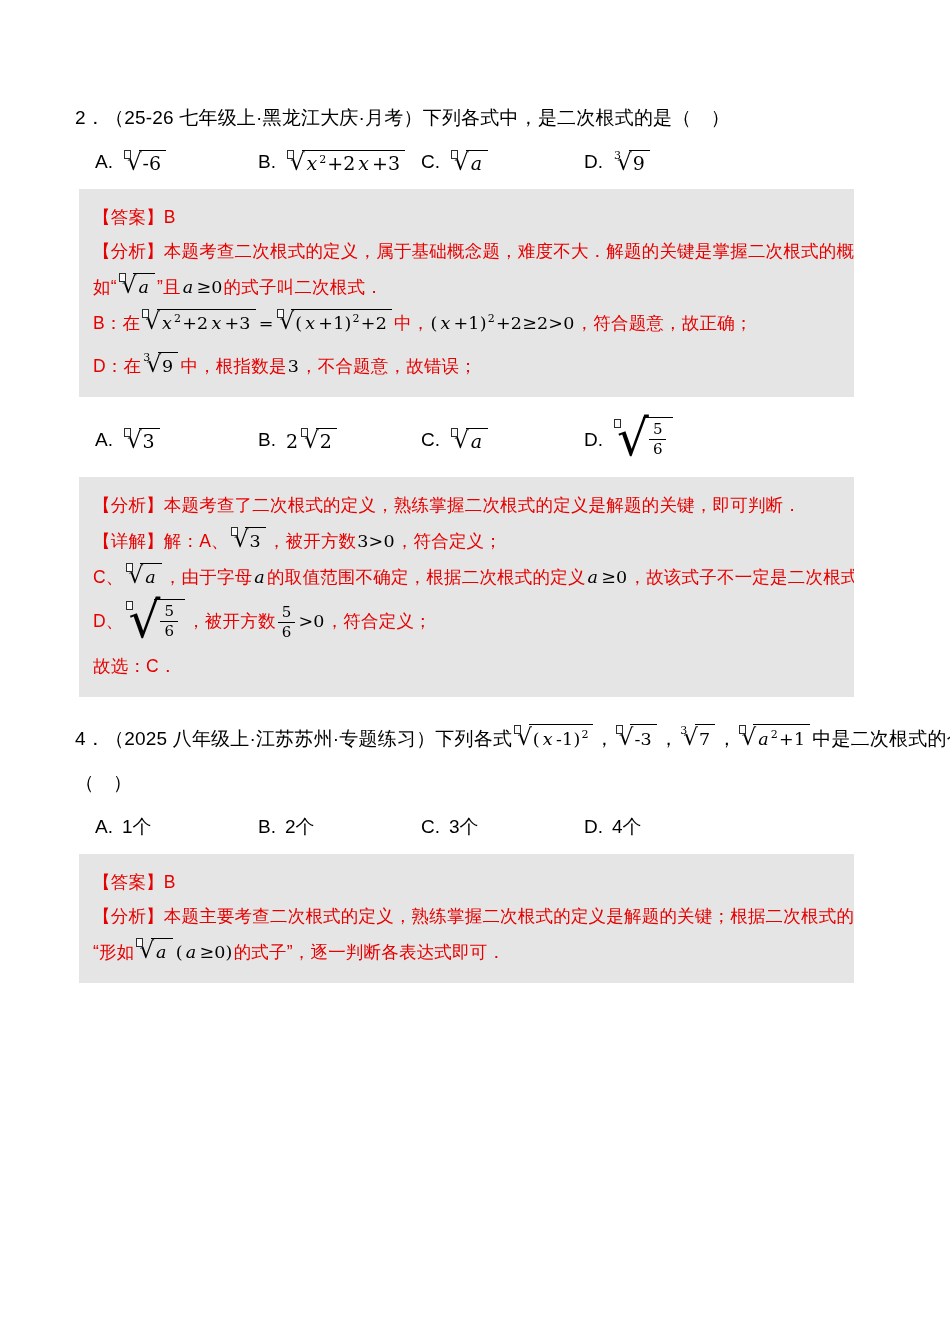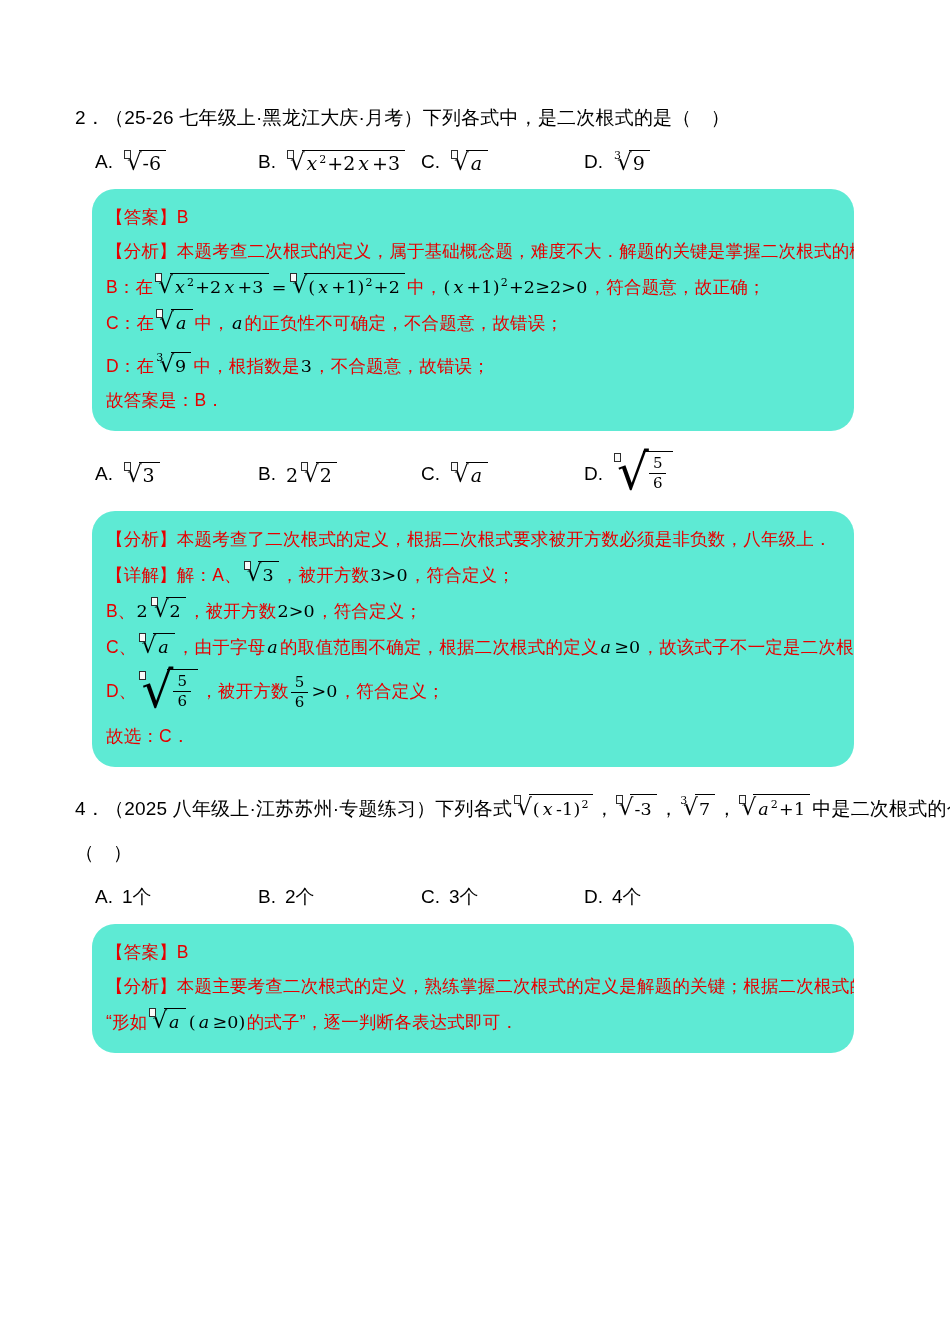--- a/index.html
+++ b/index.html
@@ -13,22 +13,22 @@
 
   .q-title { font-size:19px; line-height:27px; white-space:nowrap; letter-spacing:0.2px; }
   .q-line2 { font-size:19px; line-height:27px; margin-top:16px; }
 
   .opts { display:flex; margin:18px 0 14px 20px; align-items:center; }
   .opt { width:163px; font-size:19px; display:flex; align-items:center; white-space:nowrap; }
   .opt:nth-child(4) { width:auto; }
   .opt-label { margin-right:9px; }
 
   .ans-block {
-    background:#5eead4; color:#e60000;
-    padding:7px 14px 9px 14px; margin:0 0 20px 17px; overflow:hidden;border-radius:23px;
+    background:#e5e5e5; color:#e60000;
+    padding:7px 14px 9px 14px; margin:0 0 20px 4px; overflow:hidden;
   }
   .line { font-size:17.5px; line-height:25px; margin:9px 0; white-space:nowrap; letter-spacing:0.2px; }
 
   
   .mn, .msup, .mv, .rbody, .frac, .ridx { color:#000; font-family:"DejaVu Serif","Liberation Serif",serif; }
   .mn { padding:0 1px; }
   .mv { font-style:italic; padding:0 2px; }
   sup.msup { font-size:11px; line-height:0; }
 
   .rad { color:#000; white-space:nowrap; margin:0 2px; display:inline-block; }
@@ -73,24 +73,23 @@
     </div>
     <div class="opt">
       <span class="opt-label">D.</span>
       <span class="opt-body"><span class="rad"><span class="ridx">3</span><span class="rsign">√</span><span class="rbody"><span class="mn">9</span></span></span></span>
     </div>
   </div>
 
   <div class="ans-block">
     <div class="line"><span class="tx">【答案】B</span></div>
     <div class="line"><span class="tx">【分析】本题考查二次根式的定义，属于基础概念题，难度不大．解题的关键是掌握二次根式的概念．形</span></div>
+    <div class="line"><span class="tx">如“</span><span class="rad"><span class="ridx-box"></span><span class="rsign">√</span><span class="rbody"><i class="mv">a</i></span></span><span class="tx">”且</span><i class="mv">a</i><span class="mn">≥0</span><span class="tx">的式子叫二次根式．</span></div>
     <div class="line"><span class="tx">B：在</span><span class="rad"><span class="ridx-box"></span><span class="rsign">√</span><span class="rbody"><i class="mv">x</i><sup class="msup">2</sup><span class="mn">+2</span><i class="mv">x</i><span class="mn">+3</span></span></span><span class="mn">=</span><span class="rad"><span class="ridx-box"></span><span class="rsign">√</span><span class="rbody"><span class="mn">(</span><i class="mv">x</i><span class="mn">+1)</span><sup class="msup">2</sup><span class="mn">+2</span></span></span><span class="tx">中，</span><span class="mn">(</span><i class="mv">x</i><span class="mn">+1)</span><sup class="msup">2</sup><span class="mn">+2≥2&gt;0</span><span class="tx">，符合题意，故正确；</span></div>
-    <div class="line"><span class="tx">C：在</span><span class="rad"><span class="ridx-box"></span><span class="rsign">√</span><span class="rbody"><i class="mv">a</i></span></span><span class="tx">中，</span><i class="mv">a</i><span class="tx">的正负性不可确定，不合题意，故错误；</span></div>
     <div class="line"><span class="tx">D：在</span><span class="rad"><span class="ridx">3</span><span class="rsign">√</span><span class="rbody"><span class="mn">9</span></span></span><span class="tx">中，根指数是</span><span class="mn">3</span><span class="tx">，不合题意，故错误；</span></div>
-    <div class="line"><span class="tx">故答案是：B．</span></div>
   </div>
 
   <div class="opts">
     <div class="opt">
       <span class="opt-label">A.</span>
       <span class="opt-body"><span class="rad"><span class="ridx-box"></span><span class="rsign">√</span><span class="rbody"><span class="mn">3</span></span></span></span>
     </div>
     <div class="opt">
       <span class="opt-label">B.</span>
       <span class="opt-body"><span class="mn">2</span><span class="rad"><span class="ridx-box"></span><span class="rsign">√</span><span class="rbody"><span class="mn">2</span></span></span></span>
@@ -103,23 +102,22 @@
       <span class="opt-label">D.</span>
       <span class="opt-body"><span class="rad tall">
             <span class="ridx-box"></span>
             <span class="rsign">√</span>
             <span class="rbody"><span class="frac"><span class="fnum">5</span><span class="fden">6</span></span></span>
           </span></span>
     </div>
   </div>
 
   <div class="ans-block">
-    <div class="line"><span class="tx">【分析】本题考查了二次根式的定义，根据二次根式要求被开方数必须是非负数，八年级上．</span></div>
+    <div class="line"><span class="tx">【分析】本题考查了二次根式的定义，熟练掌握二次根式的定义是解题的关键，即可判断．</span></div>
     <div class="line"><span class="tx">【详解】解：A、</span><span class="rad"><span class="ridx-box"></span><span class="rsign">√</span><span class="rbody"><span class="mn">3</span></span></span><span class="tx">，被开方数</span><span class="mn">3&gt;0</span><span class="tx">，符合定义；</span></div>
-    <div class="line"><span class="tx">B、</span><span class="mn">2</span><span class="rad"><span class="ridx-box"></span><span class="rsign">√</span><span class="rbody"><span class="mn">2</span></span></span><span class="tx">，被开方数</span><span class="mn">2&gt;0</span><span class="tx">，符合定义；</span></div>
     <div class="line"><span class="tx">C、</span><span class="rad"><span class="ridx-box"></span><span class="rsign">√</span><span class="rbody"><i class="mv">a</i></span></span><span class="tx">，由于字母</span><i class="mv">a</i><span class="tx">的取值范围不确定，根据二次根式的定义</span><i class="mv">a</i><span class="mn">≥0</span><span class="tx">，故该式子不一定是二次根式，不符合定义；</span></div>
     <div class="line"><span class="tx">D、</span><span class="rad tall">
           <span class="ridx-box"></span>
           <span class="rsign">√</span>
           <span class="rbody"><span class="frac"><span class="fnum">5</span><span class="fden">6</span></span></span>
         </span><span class="tx">，被开方数</span><span class="frac"><span class="fnum">5</span><span class="fden">6</span></span><span class="mn">&gt;0</span><span class="tx">，符合定义；</span></div>
     <div class="line"><span class="tx">故选：C．</span></div>
   </div>
 
   <div class="q-title"><span class="tx">4．（2025 八年级上·江苏苏州·专题练习）下列各式</span><span class="rad"><span class="ridx-box"></span><span class="rsign">√</span><span class="rbody"><span class="mn">(</span><i class="mv">x</i><span class="mn">-1)</span><sup class="msup">2</sup></span></span><span class="tx">，</span><span class="rad"><span class="ridx-box"></span><span class="rsign">√</span><span class="rbody"><span class="mn">-3</span></span></span><span class="tx">，</span><span class="rad"><span class="ridx">3</span><span class="rsign">√</span><span class="rbody"><span class="mn">7</span></span></span><span class="tx">，</span><span class="rad"><span class="ridx-box"></span><span class="rsign">√</span><span class="rbody"><i class="mv">a</i><sup class="msup">2</sup><span class="mn">+1</span></span></span><span class="tx">中是二次根式的个数有</span></div>

